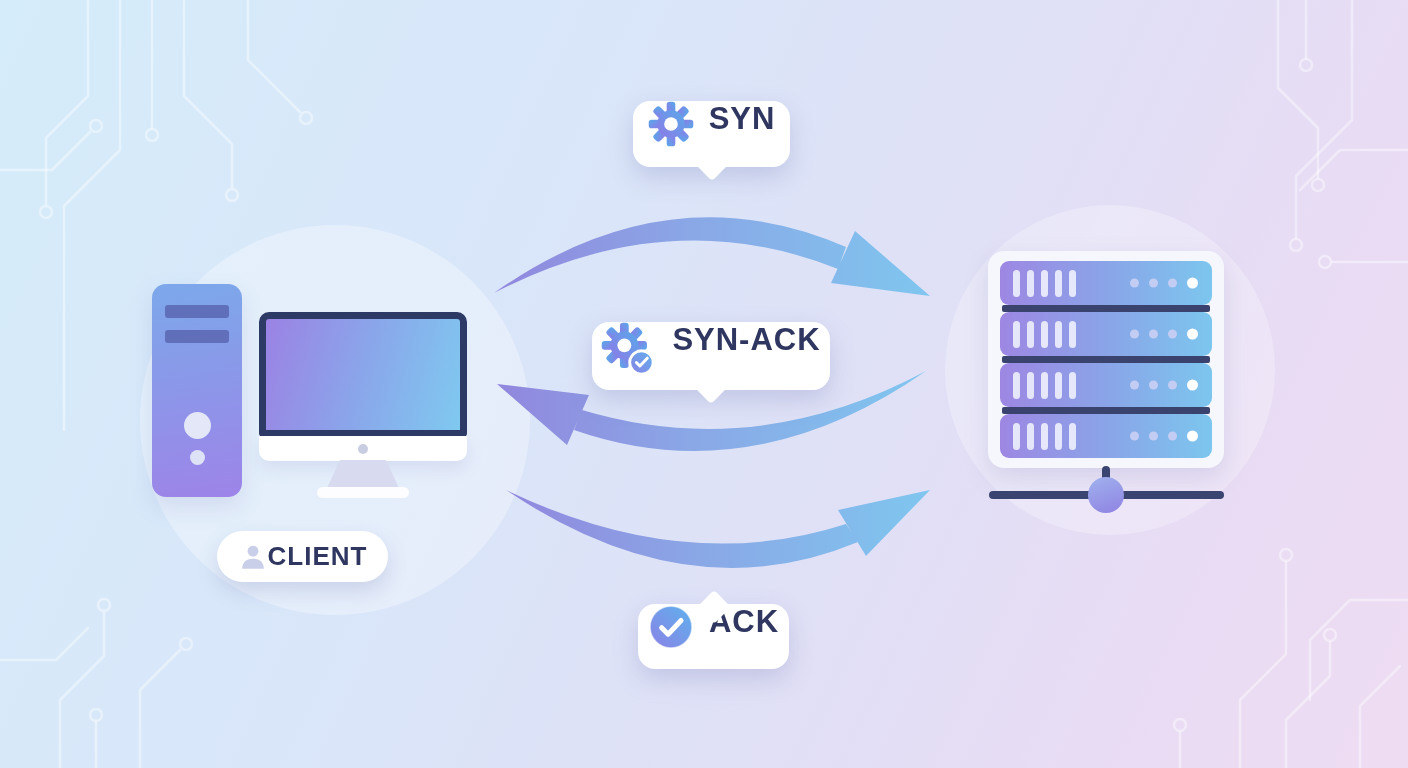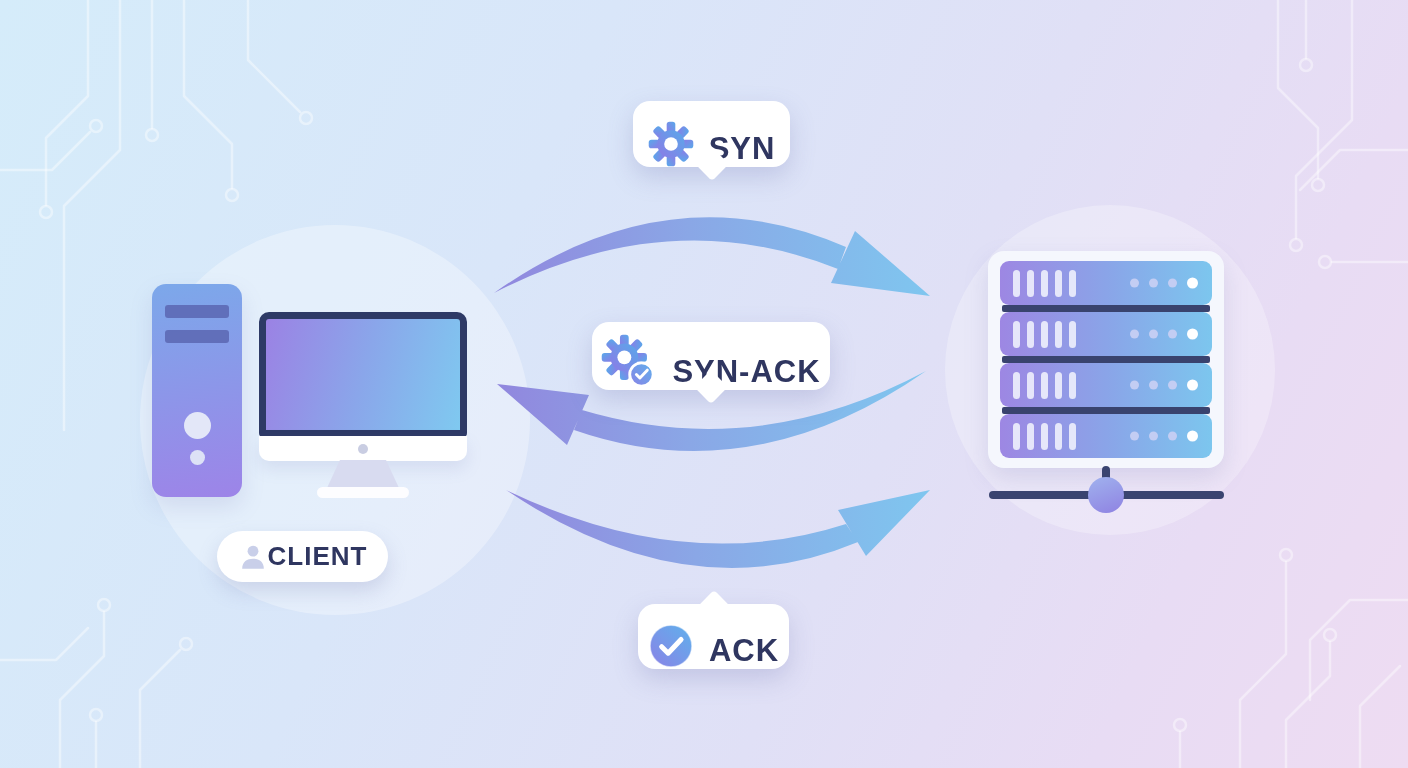--- a/index.html
+++ b/index.html
@@ -9,21 +9,21 @@
   }
   .canvas{
     position:absolute;inset:0;width:1408px;height:768px;
     background:linear-gradient(115deg,#d5ecfa 0%,#d9e6f9 35%,#e0e0f6 62%,#e8dcf4 82%,#eedcf2 100%);
   }
   svg.overlay{position:absolute;left:0;top:0;width:1408px;height:768px;}
 
   
   .bubble{
     position:absolute;background:#ffffff;border-radius:17px;
-    display:flex;align-items:flex-end;justify-content:center;gap:15px;
+    display:flex;align-items:flex-start;justify-content:center;gap:15px;
     box-shadow:0 10px 24px rgba(110,115,175,.25);
     box-sizing:border-box;z-index:6;
   }
   .bubble .label{
     font-size:31px;font-weight:800;color:#2f3660;letter-spacing:1px;white-space:nowrap;
   }
   .bubble .tail{
     position:absolute;left:50%;width:24px;height:24px;background:#ffffff;
     transform:translateX(-50%) rotate(45deg);border-radius:4px;
   }

